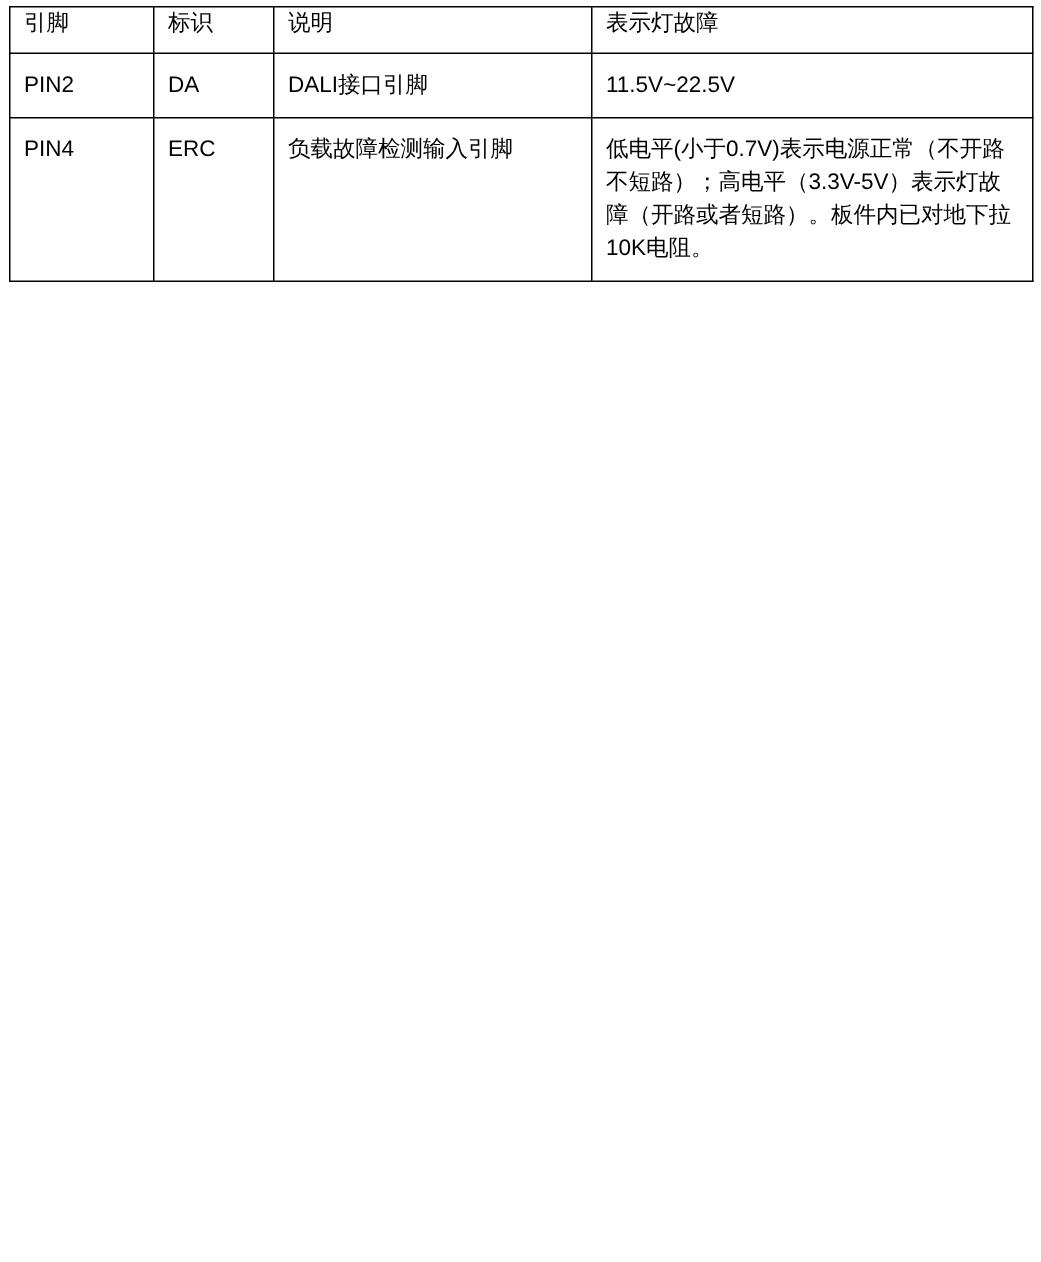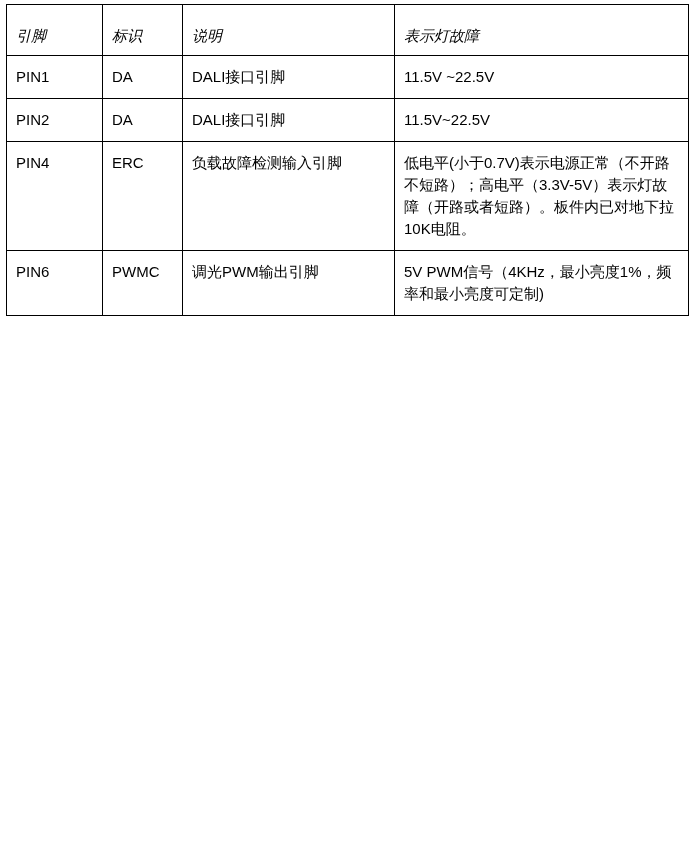--- a/index.html
+++ b/index.html
@@ -35,23 +35,22 @@
     vertical-align: top;
     padding: 10px 8px 10px 9px;
     font-size: 15px;
     line-height: 34px;
     font-weight: normal;
     text-align: left;
   }
   table.pin-table thead th {
     font-weight: normal;
     line-height: 22px;
-    padding-top: 20px;
+    padding-top: 0;
     padding-bottom: 8px;
-    font-style: italic;
   }
   table.pin-table td {
     line-height: 22px;
   }
   .cell-multiline {
     line-height: 40px;
   }
   .cell-single {
     line-height: 22px;
   }
@@ -73,38 +72,26 @@
     <thead>
       <tr>
         <th>引脚</th>
         <th>标识</th>
         <th>说明</th>
         <th>表示灯故障</th>
       </tr>
     </thead>
     <tbody>
       <tr>
-        <td class="cell-single">PIN1</td>
-        <td class="cell-single">DA</td>
-        <td class="cell-single">DALI接口引脚</td>
-        <td class="cell-single">11.5V ~22.5V</td>
-      </tr>
-      <tr>
         <td class="cell-single">PIN2</td>
         <td class="cell-single">DA</td>
         <td class="cell-single">DALI接口引脚</td>
         <td class="cell-single">11.5V~22.5V</td>
       </tr>
       <tr>
         <td class="cell-multiline">PIN4</td>
         <td class="cell-multiline">ERC</td>
         <td class="cell-multiline">负载故障检测输入引脚</td>
         <td class="cell-multiline">低电平(小于0.7V)表示电源正常（不开路不短路）；高电平（3.3V-5V）表示灯故障（开路或者短路）。板件内已对地下拉10K电阻。</td>
       </tr>
-      <tr>
-        <td class="cell-multiline">PIN6</td>
-        <td class="cell-multiline">PWMC</td>
-        <td class="cell-multiline">调光PWM输出引脚</td>
-        <td class="cell-multiline">5V PWM信号（4KHz，最小亮度1%，频率和最小亮度可定制)</td>
-      </tr>
     </tbody>
   </table>
 </div>
 
 </body></html>

